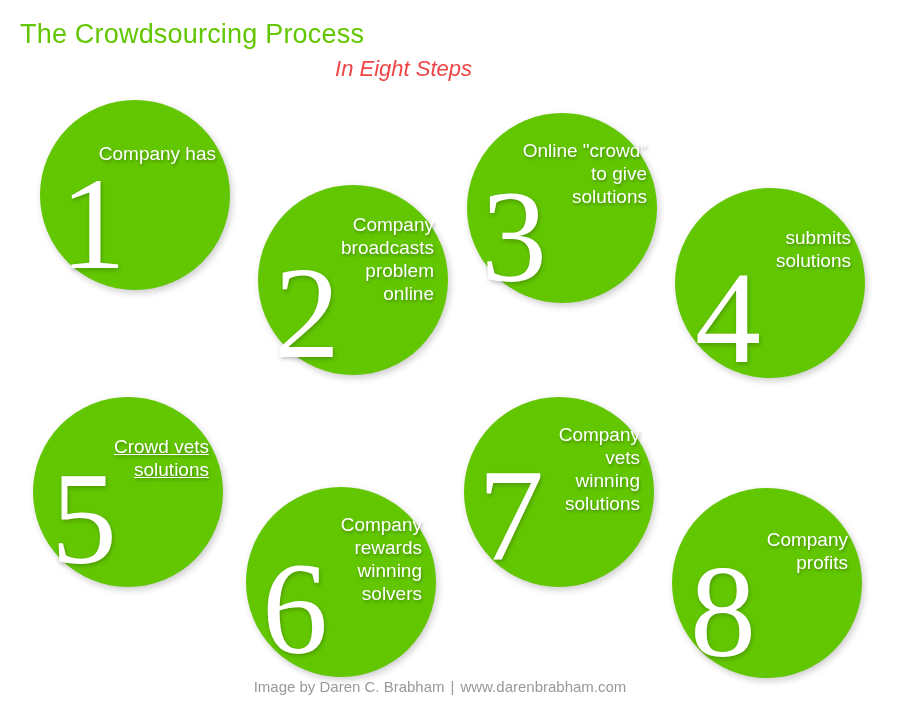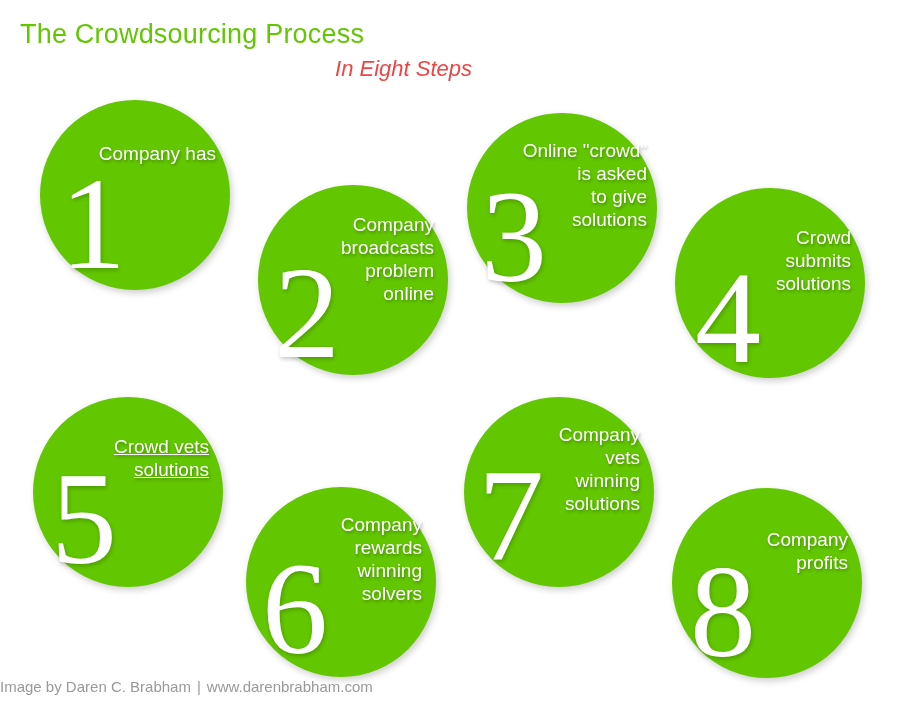--- a/index.html
+++ b/index.html
@@ -105,21 +105,21 @@
   .lbl-2lines { top: 50px; }
   .lbl-3lines { top: 38px; }
   .lbl-4lines { top: 26px; }
 
   
   #credit {
     position: absolute;
     left: 0;
     top: 678px;
     width: 880px;
-    text-align: left;
+    text-align: center;
     font-size: 15px;
     color: #999999;
     white-space: nowrap;
   }
   #credit .sep { padding: 0 6px; }
 </style>
 </head>
 <body>
 
 <div id="infographic">
@@ -148,31 +148,29 @@
         <div>problem</div>
         <div>online</div>
       </div>
     </div>
 
     <div class="step" style="left:467px; top:113px;">
       <div class="step-circle"></div>
       <div class="step-number" style="left:-8px; top:58px;">3</div>
       <div class="step-label lbl-4lines wide" style="top:26px; right:10px;">
         <div>Online "crowd"</div>
-        <div>is asked</div>
         <div>to give</div>
         <div>solutions</div>
       </div>
     </div>
 
     <div class="step" style="left:675px; top:188px;">
       <div class="step-circle"></div>
       <div class="step-number" style="left:-2px; top:64px;">4</div>
       <div class="step-label lbl-3lines" style="top:38px;">
-        <div>Crowd</div>
         <div>submits</div>
         <div>solutions</div>
       </div>
     </div>
 
     <div class="step" style="left:33px; top:397px;">
       <div class="step-circle"></div>
       <div class="step-number" style="left:-4px; top:56px;">5</div>
       <div class="step-label lbl-2lines" style="top:38px;text-decoration:underline;">
         <div>Crowd vets</div>

